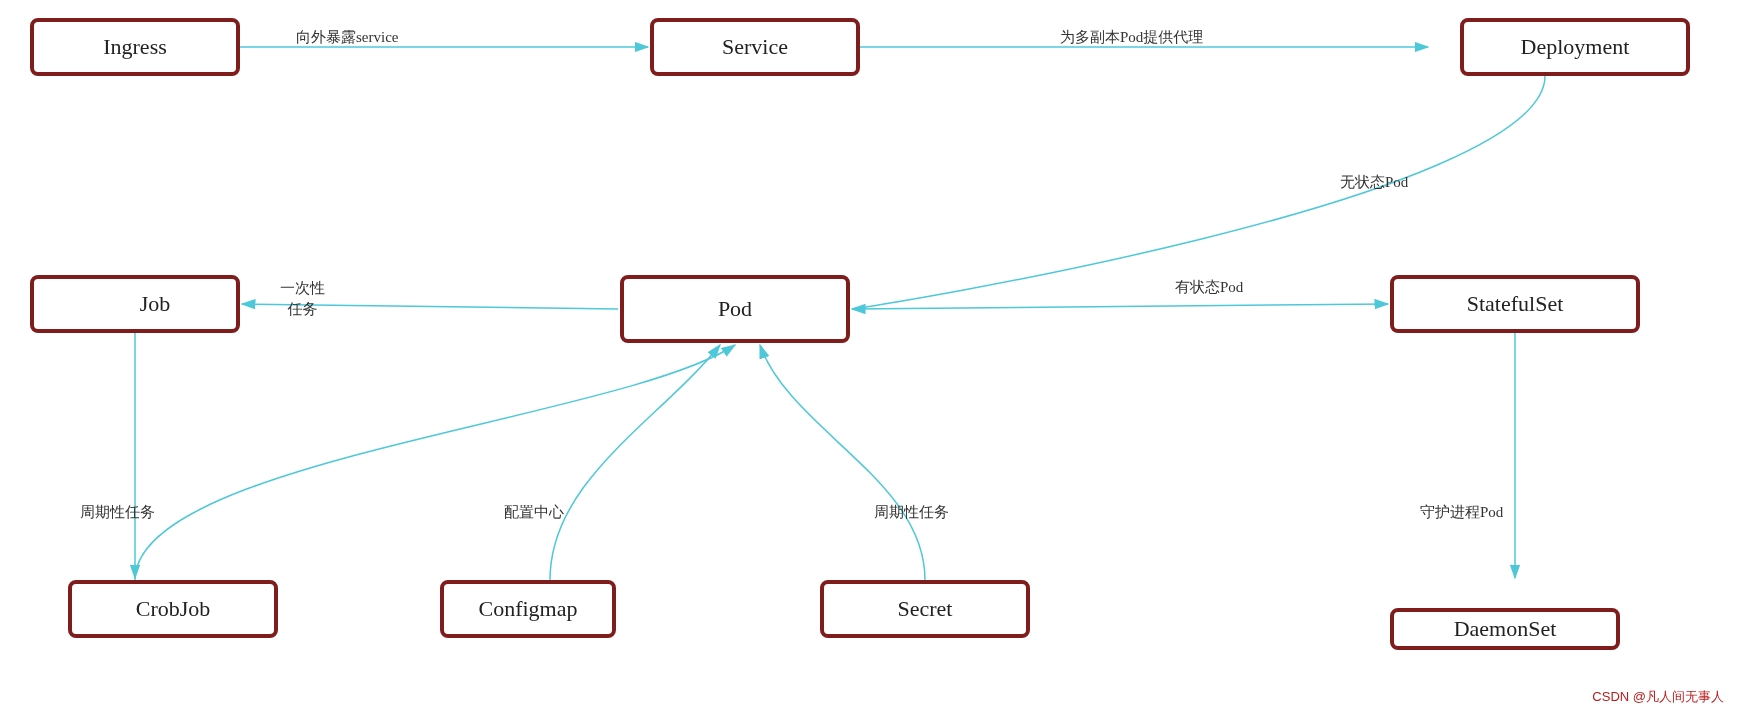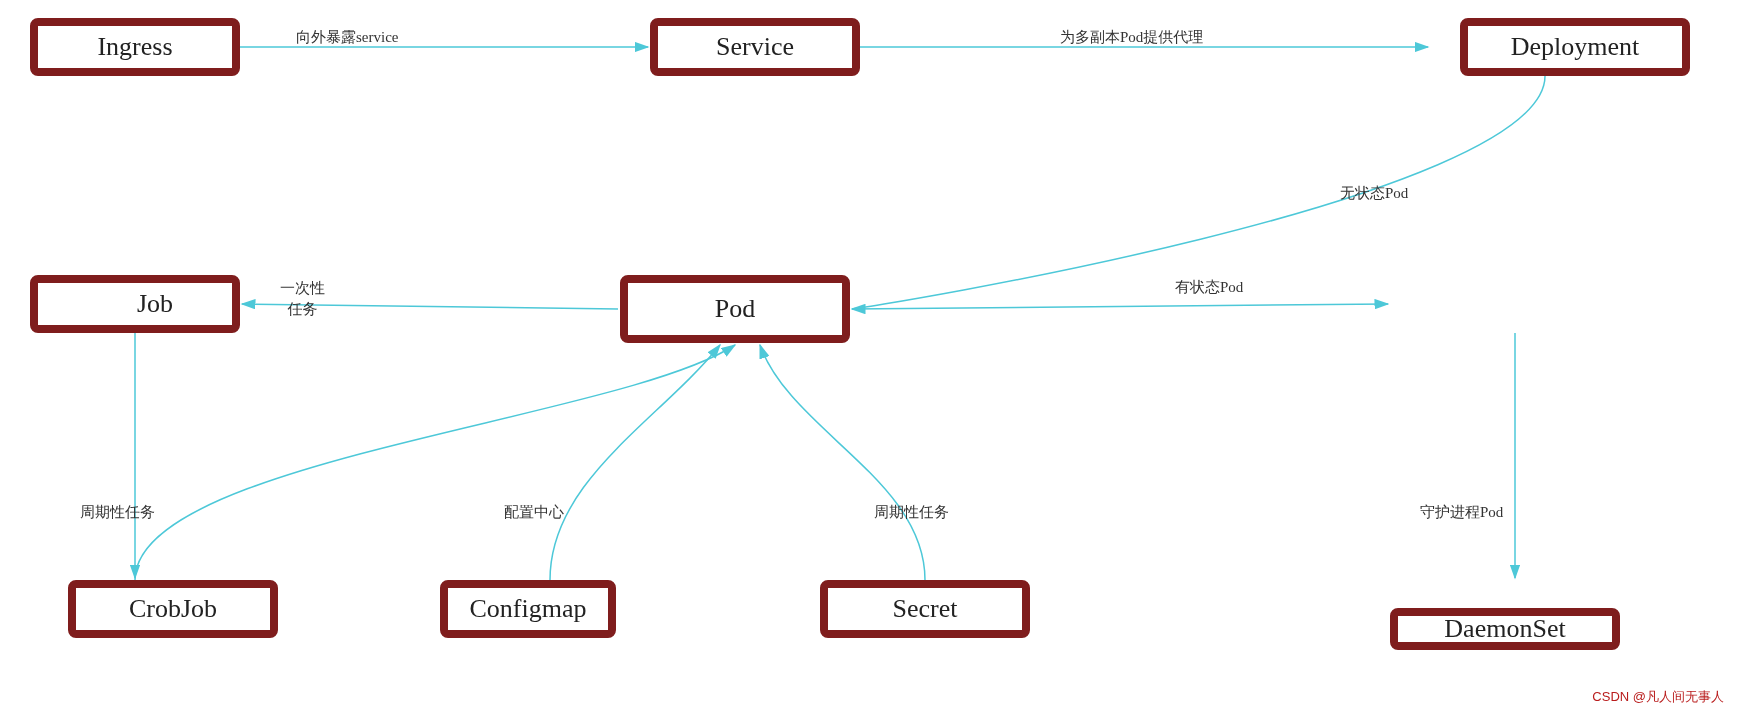--- a/index.html
+++ b/index.html
@@ -11,27 +11,27 @@
       overflow: hidden;
       position: relative;
     }
     .diagram-container {
       position: relative;
       width: 1740px;
       height: 714px;
     }
     .node {
       position: absolute;
-      border: 8px solid #7f1d1d;
+      border: 4px solid #7f1d1d;
       border-radius: 8px;
       background: #ffffff;
       display: flex;
       align-items: center;
       justify-content: center;
-      font-size: 26px;
+      font-size: 22px;
       color: #222;
       font-family: Georgia, serif;
     }
     .label {
       position: absolute;
       font-size: 15px;
       color: #333;
       font-family: 'SimSun', 'STSong', serif;
       white-space: nowrap;
       text-align: center;
@@ -102,20 +102,23 @@
   </div>
 
   <div class="node" style="left:620px; top:275px; width:230px; height:68px;">
     <span>Pod</span>
   </div>
 
   <div class="node" style="left:30px; top:275px; width:210px; height:58px;padding-left:40px;">
     <span>Job</span>
   </div>
 
+  <div class="node" style="left:1390px; top:275px; width:250px; height:58px;">
+    <span>StatefulSet</span>
+  </div>
 
   <div class="node" style="left:30px; top:580px; width:210px; height:58px;margin-left:38px;">
     <span>CrobJob</span>
   </div>
 
   <div class="node" style="left:440px; top:580px; width:176px; height:58px;">
     <span>Configmap</span>
   </div>
 
   <div class="node" style="left:820px; top:580px; width:210px; height:58px;">
@@ -135,21 +138,21 @@
   </div>
 
   <div class="label" style="left:280px; top:278px; text-align:center; line-height:1.4;">
     <span>一次性<br>任务</span>
   </div>
 
   <div class="label" style="left:1175px; top:278px;">
     <span>有状态Pod</span>
   </div>
 
-  <div class="label" style="left:1340px; top:184px;">
+  <div class="label" style="left:1340px; top:173px;">
     <span>无状态Pod</span>
   </div>
 
   <div class="label" style="left:80px; top:503px;text-align:right;">
     <span>周期性任务</span>
   </div>
 
   <div class="label" style="left:504px; top:503px;">
     <span>配置中心</span>
   </div>

